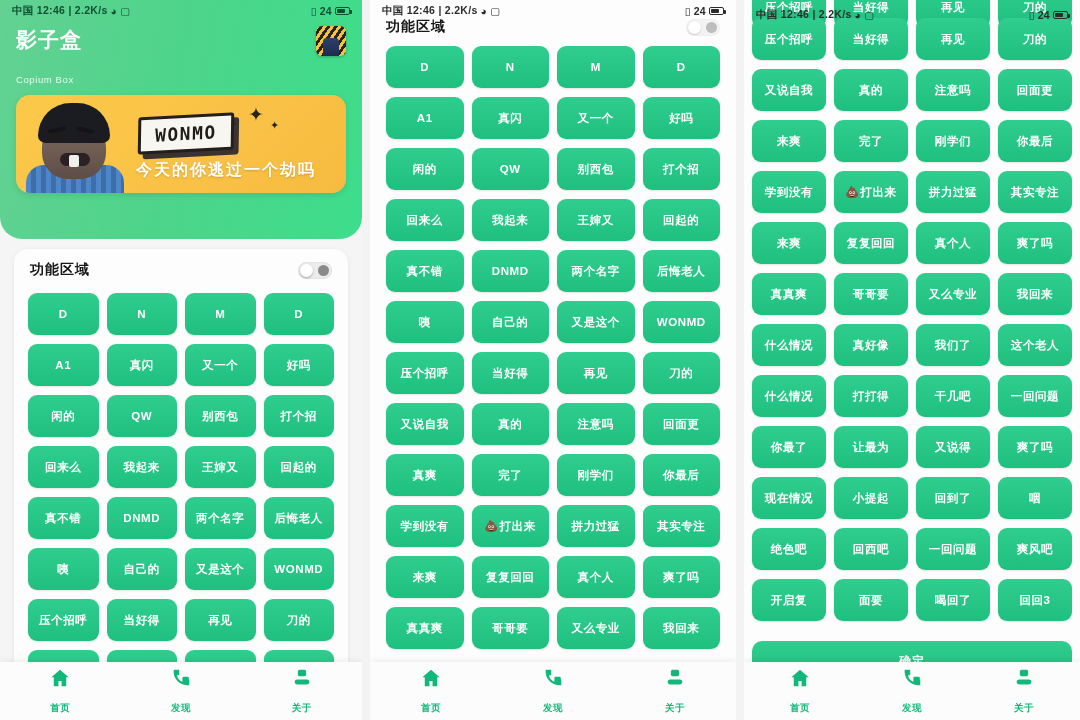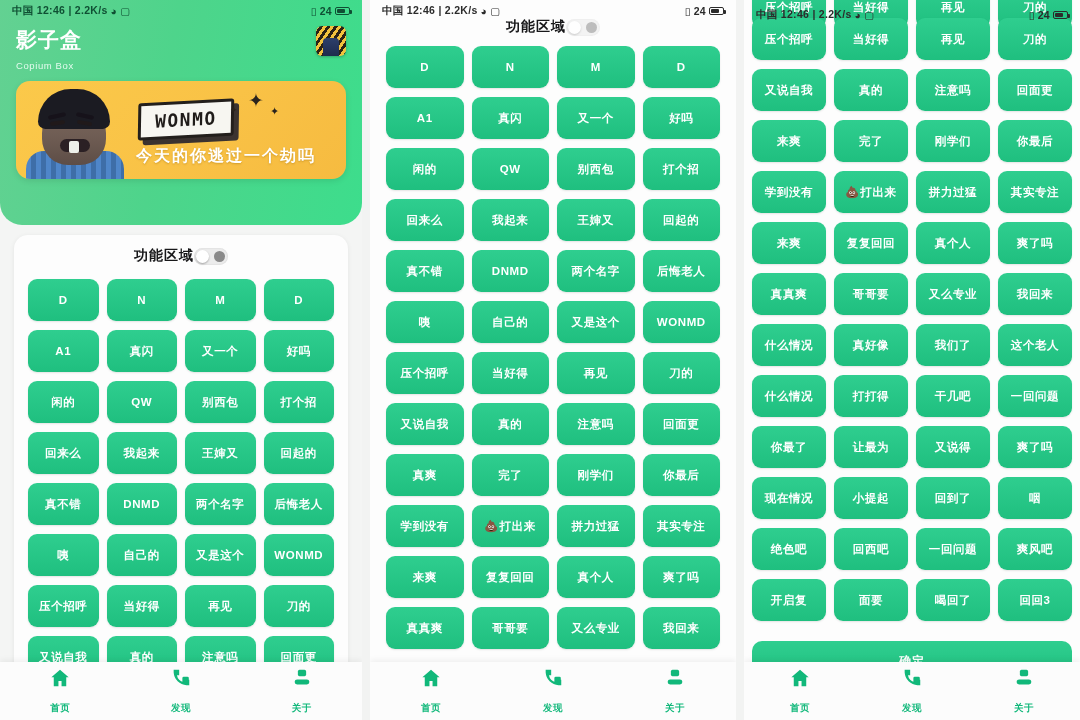--- a/index.html
+++ b/index.html
@@ -69,21 +69,21 @@
   }
   .head-row {
     display: flex; align-items: flex-start; justify-content: space-between;
     padding: 4px 16px 0 16px;
   }
   .app-title {
     font-size: 21px; font-weight: bold; color: #ffffff;
     filter: blur(.5px); letter-spacing: 1px;
   }
   .app-sub {
-    font-size: 9.5px; color: #e3fbee; margin-top: 6px;
+    font-size: 9.5px; color: #e3fbee; margin-top: 20px;
     filter: blur(.6px); letter-spacing: .6px;
   }
   .avatar {
     width: 30px; height: 30px; border-radius: 6px;
     background:
       repeating-linear-gradient(125deg,#f2c23c 0 3px,#2a2216 3px 6px);
     position: relative; overflow:hidden;
     box-shadow: 0 1px 3px rgba(0,0,0,.25);
     flex: 0 0 auto;
   }
@@ -164,21 +164,21 @@
     text-shadow: 0 1px 2px rgba(160,110,10,.45);
   }
 
   
   .card {
     background: #fdfdfd;
     border-radius: 14px;
     box-shadow: 0 1px 5px rgba(0,0,0,.07);
   }
   .card-head {
-    display:flex; align-items:center; justify-content:center;
+    display:flex; align-items:center; justify-content:space-between;
     padding: 12px 16px 4px 16px;
   }
   .card-title {
     font-size: 14px; font-weight: bold; color:#18181a;
     letter-spacing: 1px; filter: blur(.5px);
   }
   .toggle {
     width: 34px; height: 17px; border-radius: 9px;
     background: #ececec; position: relative;
     box-shadow: inset 0 0 2px rgba(0,0,0,.12);

